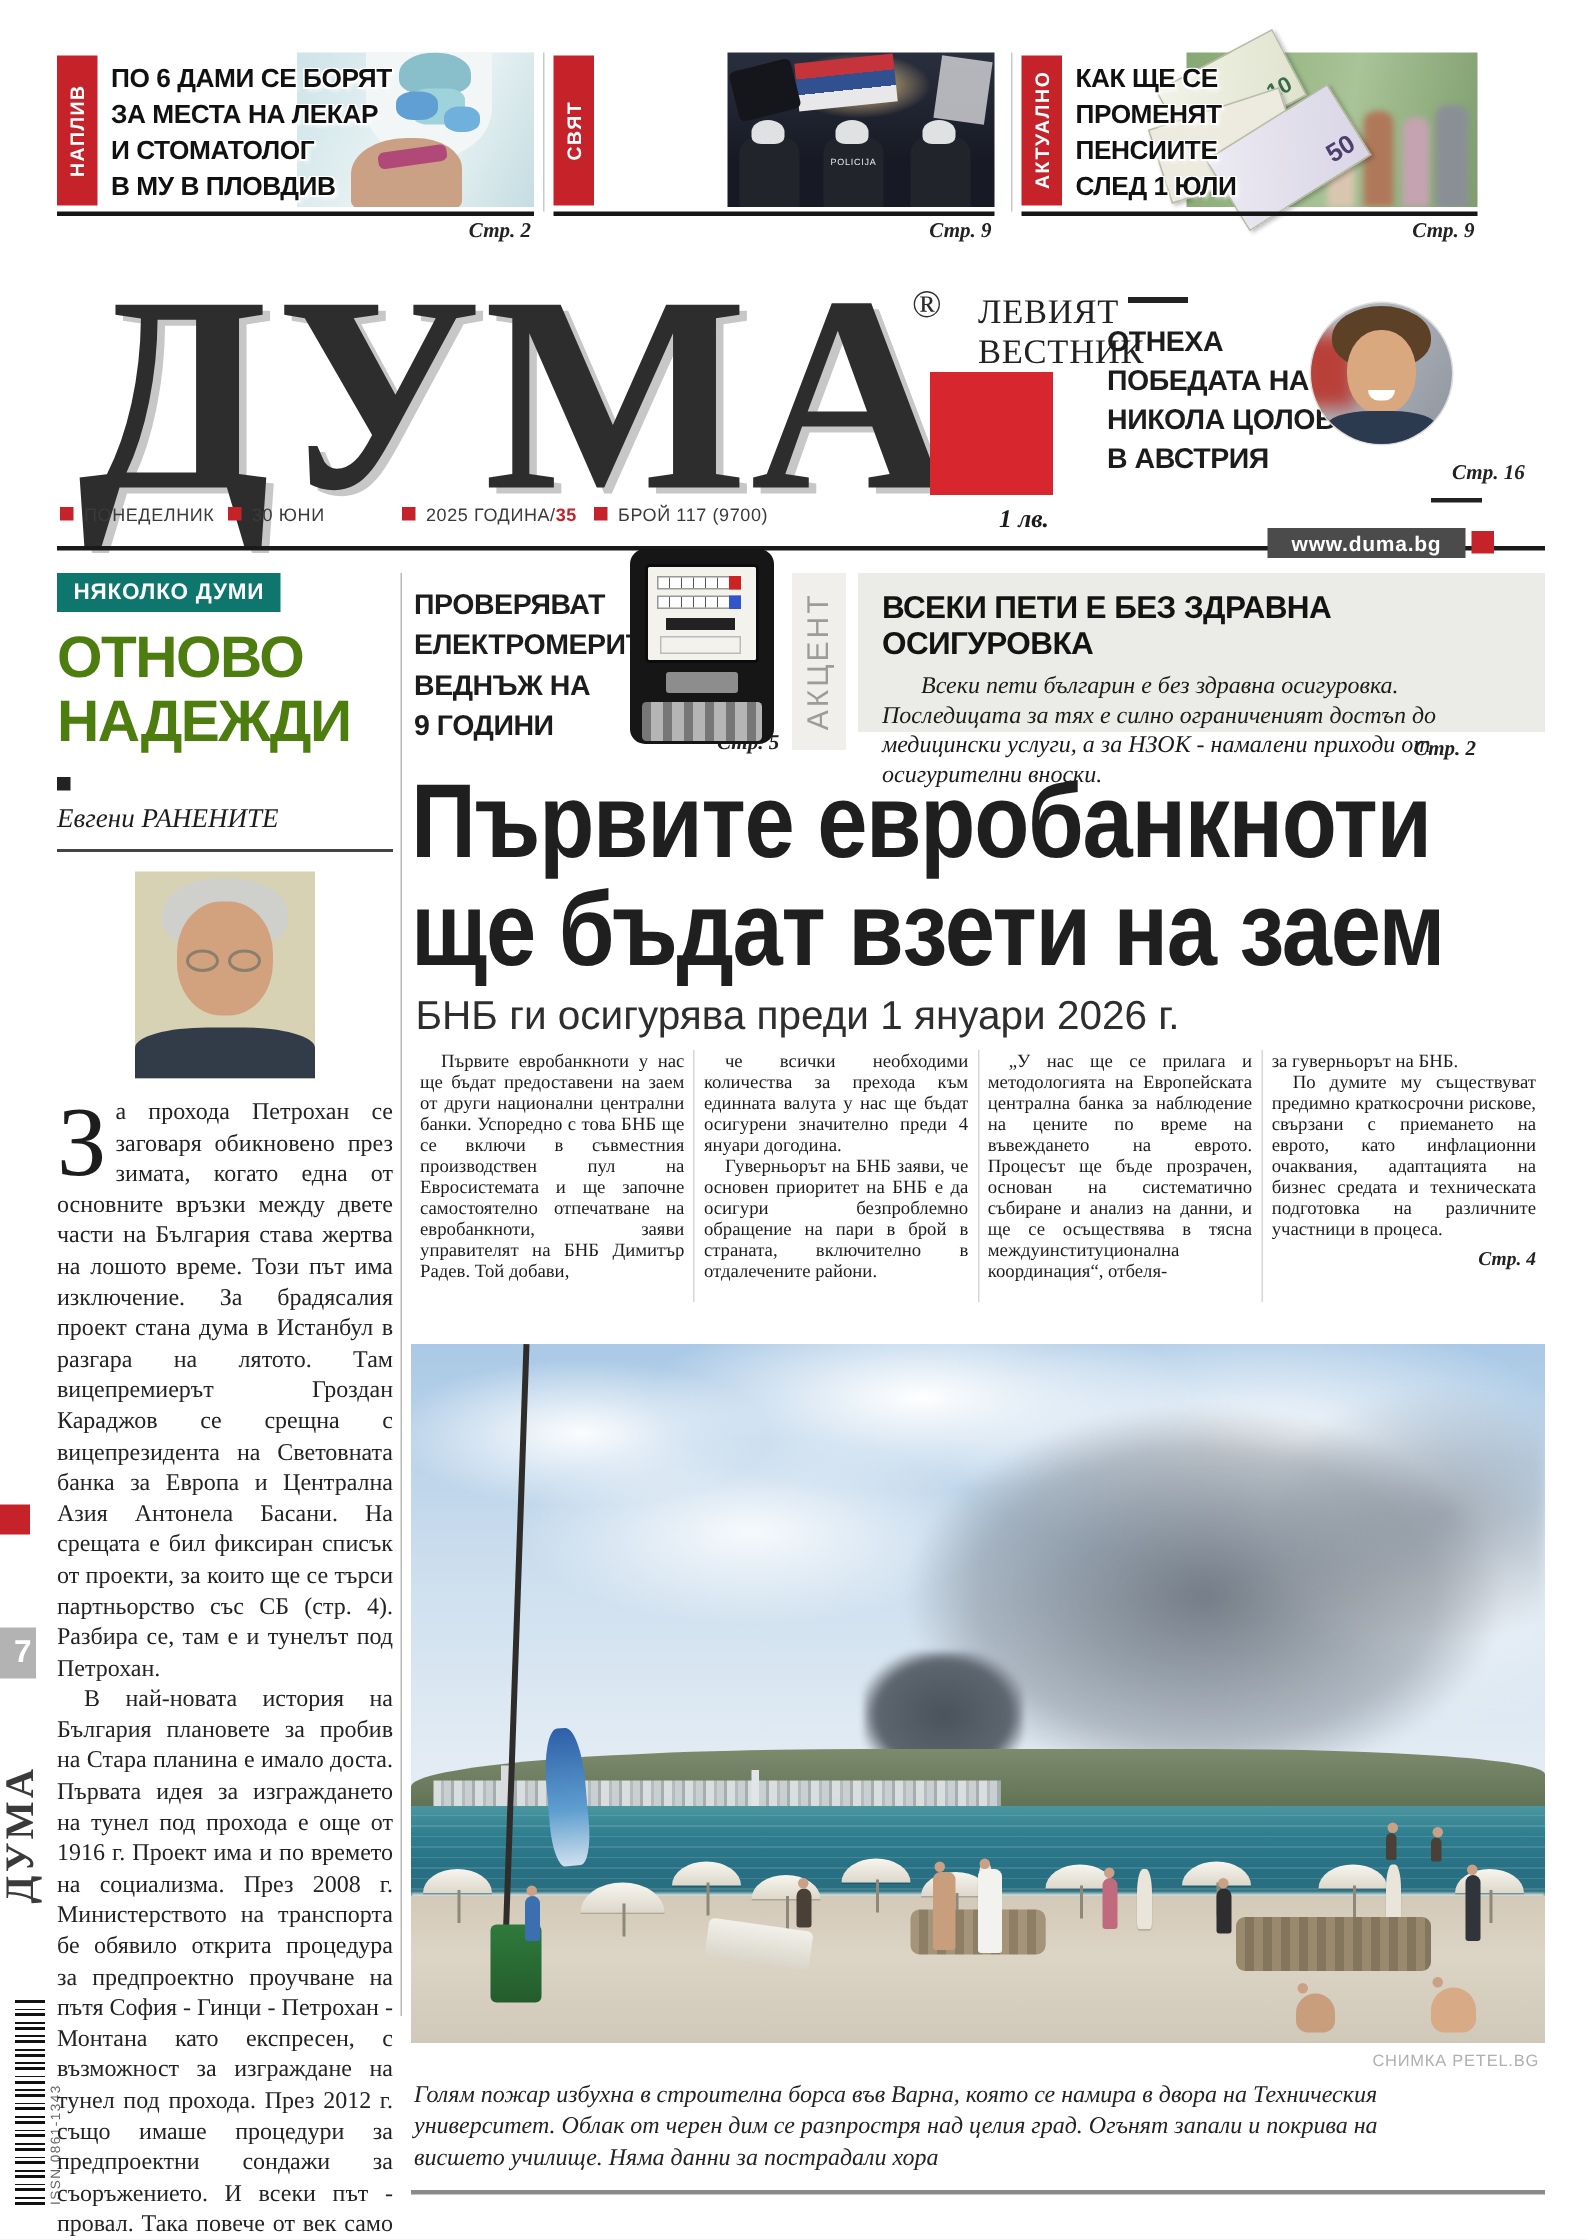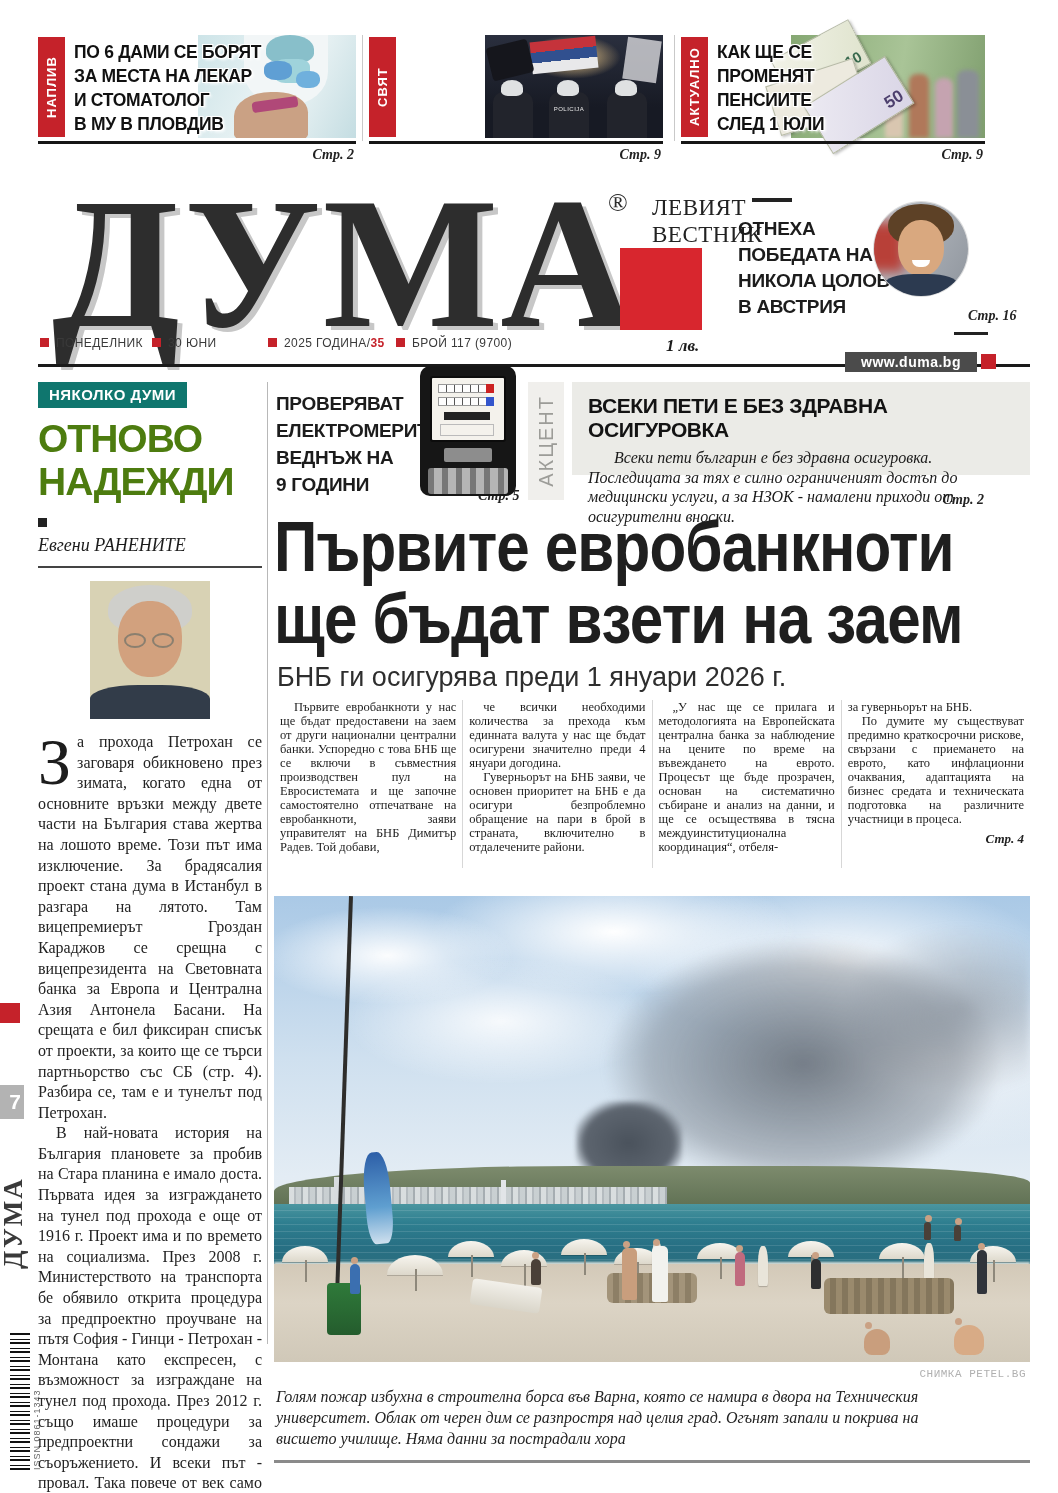--- a/index.html
+++ b/index.html
@@ -83,38 +83,38 @@
 
   
   .right { left:274px; top:378px; width:756px; height:1090px; }
   .meter-title { position:absolute; left:2px; top:12px; font-weight:bold; font-size:19px; line-height:27px;
                  letter-spacing:-0.3px; }
   .meter { position:absolute; left:146px; top:-12px; width:96px; height:130px; z-index:4; }
   .meter-page { position:absolute; left:204px; top:110px; }
   .acc-label { position:absolute; left:254px; top:4px; width:36px; height:118px; background:#f0efec;
                display:flex; align-items:center; justify-content:center; }
   .acc-label span { writing-mode:vertical-rl; transform:rotate(180deg); color:#9c9c98; font-size:20px; letter-spacing:2px; }
-  .acc-box { position:absolute; left:298px; top:4px; width:458px; height:93px; background:#ebebe7; }
+  .acc-box { position:absolute; left:298px; top:4px; width:458px; height:106px; background:#ebebe7; }
   .acc-title { padding:12px 16px 0; font-weight:bold; font-size:21px; letter-spacing:-0.4px; color:#131313; }
   .acc-text { padding:6px 16px 0; font-family:"Liberation Serif",serif; font-style:italic; font-size:16px;
               line-height:19.5px; text-indent:26px; color:#1a1a1a; }
   .acc-page { position:absolute; right:46px; top:114px; }
   .hl { position:absolute; left:0; white-space:nowrap; font-weight:bold; font-size:70px; line-height:70px;
         letter-spacing:-1px; color:#1f1f1f; transform:scaleX(.86); transform-origin:0 50%; }
   .sub { position:absolute; left:3px; top:284px; font-size:27px; color:#2e2e2e; }
   .cols { position:absolute; left:0; top:322px; width:756px; height:168px; display:flex; }
   .col { flex:1; padding:0 6px; font-family:"Liberation Serif",serif; font-size:12.5px; line-height:14px;
          text-align:justify; color:#1d1d1d; }
   .col + .col { border-left:1px solid #d7d7d7; }
   .col p { text-indent:14px; }
   .col .pr { text-align:right; margin-top:6px; font-size:13px; }
   .kadar { position:absolute; left:0; top:486px; width:756px; height:26px; background:#cb242e; color:#fff;
            font-weight:bold; font-size:15px; letter-spacing:1px; display:flex; align-items:center; justify-content:center; }
   .photo { position:absolute; left:0; top:518px; width:756px; height:466px; overflow:hidden; background:#cfe0ef; }
-  .credit { position:absolute; right:4px; top:990px; font-size:11px; letter-spacing:.5px; color:#b0b0b0;font-family:Liberation Mono, monospace; }
+  .credit { position:absolute; right:4px; top:990px; font-size:11px; letter-spacing:.5px; color:#b0b0b0; }
   .caption { position:absolute; left:2px; top:1008px; width:690px; font-family:"Liberation Serif",serif;
              font-style:italic; font-size:16px; line-height:21px; color:#222; }
   .brule { position:absolute; left:0; top:1082px; width:756px; height:3px; background:#8a8a8a; }
 
   
   .edge-red { left:0; top:1003px; width:20px; height:20px; background:#c5222a; }
   .edge-pg { left:0; top:1085px; width:24px; height:34px; background:#b3b3b3; color:#fff; font-weight:bold;
              font-size:21px; line-height:34px; text-align:right; padding-right:3px; }
   .edge-vlogo { left:-2px; top:1148px; width:30px; height:150px; font-family:"Liberation Serif",serif;
                 font-weight:bold; font-size:27px; letter-spacing:2px; color:#3a3a3a;

